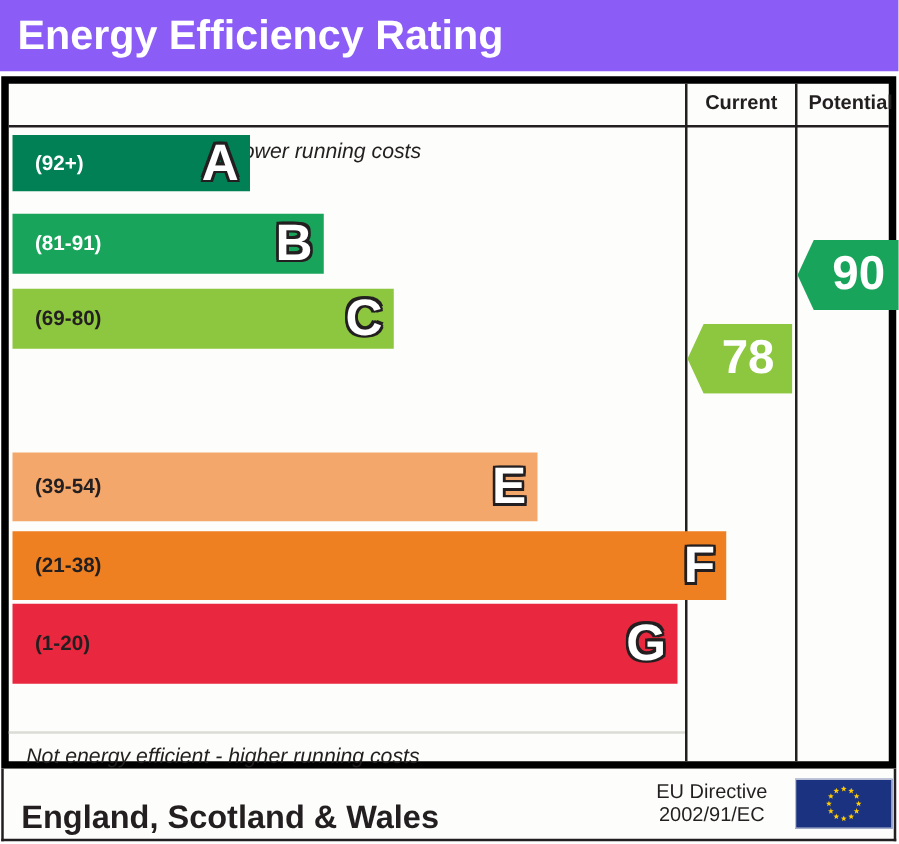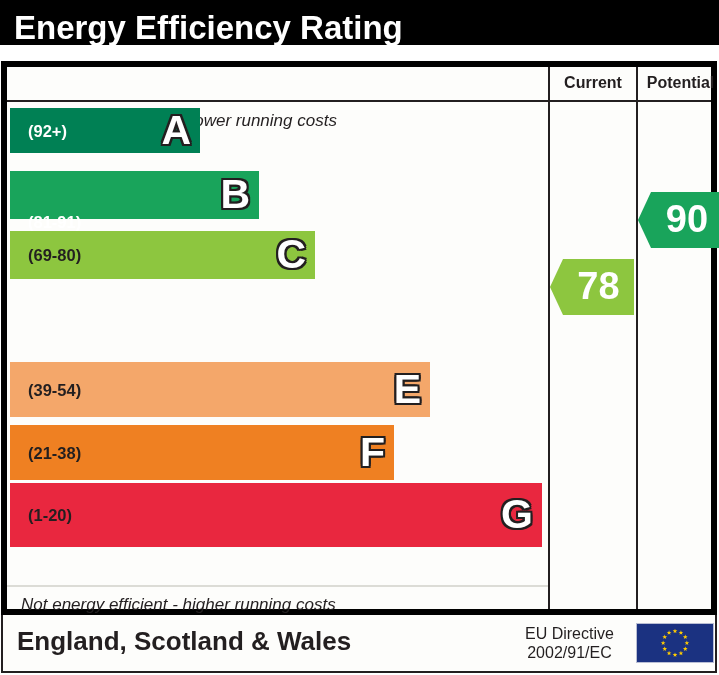--- a/index.html
+++ b/index.html
@@ -19,22 +19,22 @@
     height: 675px;
     box-sizing: border-box;
     background: #ffffff;
     overflow: hidden;
   }
 
   
   .epc-header {
     position: absolute;
     left: 0; top: 0;
-    width: 719px; height: 45px;
-    background: #000000;
+    width: 719px; height: 57px;
+    background: #8b5cf6;
   }
   .epc-header-title {
     position: absolute;
     left: 14px; top: 6px;
     font-size: 33px;
     font-weight: bold;
     color: #ffffff;
     letter-spacing: 0px;
     line-height: 44px;
     white-space: nowrap;
@@ -168,21 +168,21 @@
     left: 1px; top: 615px;
     width: 716px;
     height: 58px;
     box-sizing: border-box;
     border: 2px solid #231f20;
     border-top: none;
     background: #fdfdfb;
   }
   .footer-region {
     position: absolute;
-    left: 14px; top: 11px;
+    left: 14px; top: 23px;
     font-size: 26px;
     font-weight: bold;
     color: #231f20;
     white-space: nowrap;
   }
   .footer-directive {
     position: absolute;
     left: 522px; top: 9px;
     font-size: 16px;
     color: #231f20;
@@ -221,32 +221,32 @@
     <div class="caption top">Very energy efficient - lower running costs</div>
     <div class="bottom-rule"></div>
     <div class="caption bottom">Not energy efficient - higher running costs</div>
 
     <div class="bars" id="bars-container">
         <div class="band" style="top: 6px; height: 45px; width: 190px; background: rgb(0, 128, 84);">
           <span class="band-range" style="color: rgb(255, 255, 255);">(92+)</span>
           <span class="band-letter">A</span>
         </div>
         <div class="band" style="top: 69px; height: 48px; width: 249px; background: rgb(25, 164, 91);">
-          <span class="band-range" style="color: rgb(255, 255, 255); margin-top: 27px;">(81-91)</span>
+          <span class="band-range" style="color: rgb(255, 255, 255);">(81-91)</span>
           <span class="band-letter">B</span>
         </div>
         <div class="band" style="top: 129px; height: 48px; width: 305px; background: rgb(141, 198, 63); text-align: center;">
           <span class="band-range" style="color: rgb(35, 31, 32);">(69-80)</span>
           <span class="band-letter">C</span>
         </div>
         <div class="band" style="top: 260px; height: 55px; width: 420px; background: rgb(244, 167, 106);">
           <span class="band-range" style="color: rgb(35, 31, 32);">(39-54)</span>
           <span class="band-letter">E</span>
         </div>
-        <div class="band" style="top: 323px; height: 55px; width: 384px; background: rgb(239, 128, 34);">
+        <div class="band" style="top: 323px; height: 55px; width: 571px; background: rgb(239, 128, 34);">
           <span class="band-range" style="color: rgb(35, 31, 32);">(21-38)</span>
           <span class="band-letter">F</span>
         </div>
         <div class="band" style="top: 381px; height: 64px; width: 532px; background: rgb(233, 39, 63); padding-left: 28px;">
           <span class="band-range" style="color: rgb(35, 31, 32);">(1-20)</span>
           <span class="band-letter">G</span>
         </div>
       </div>
 
     <div id="ratings-layer">

